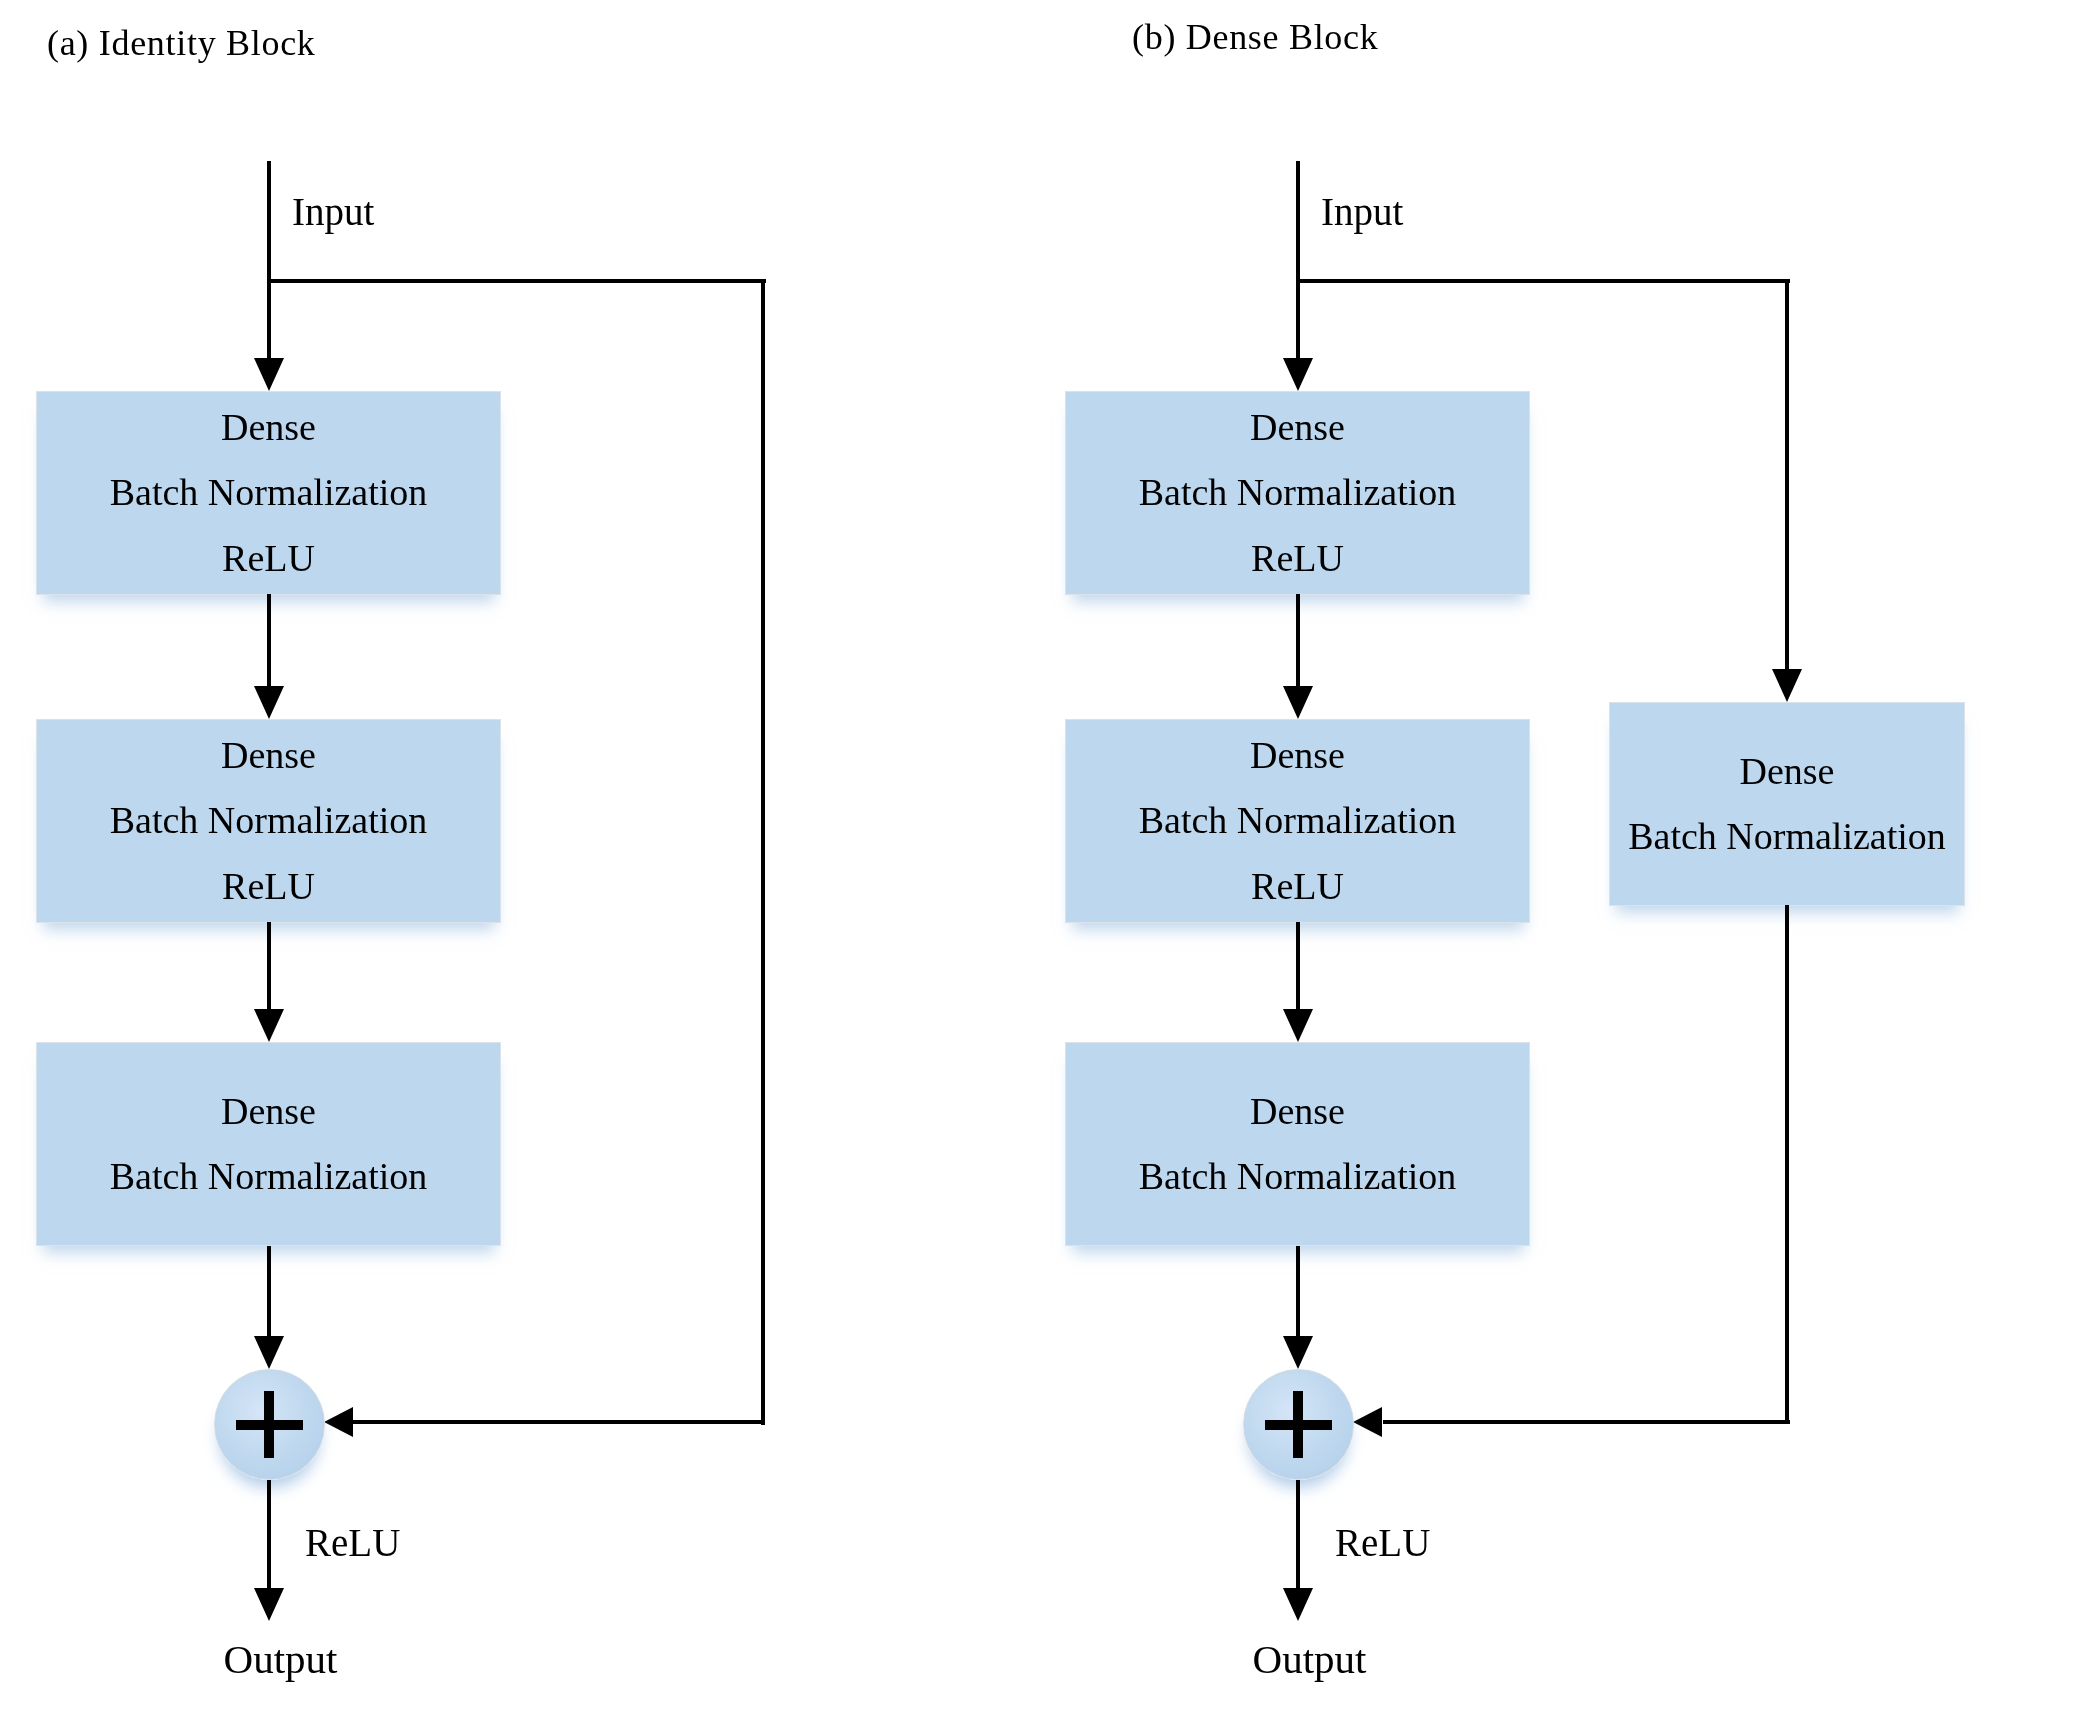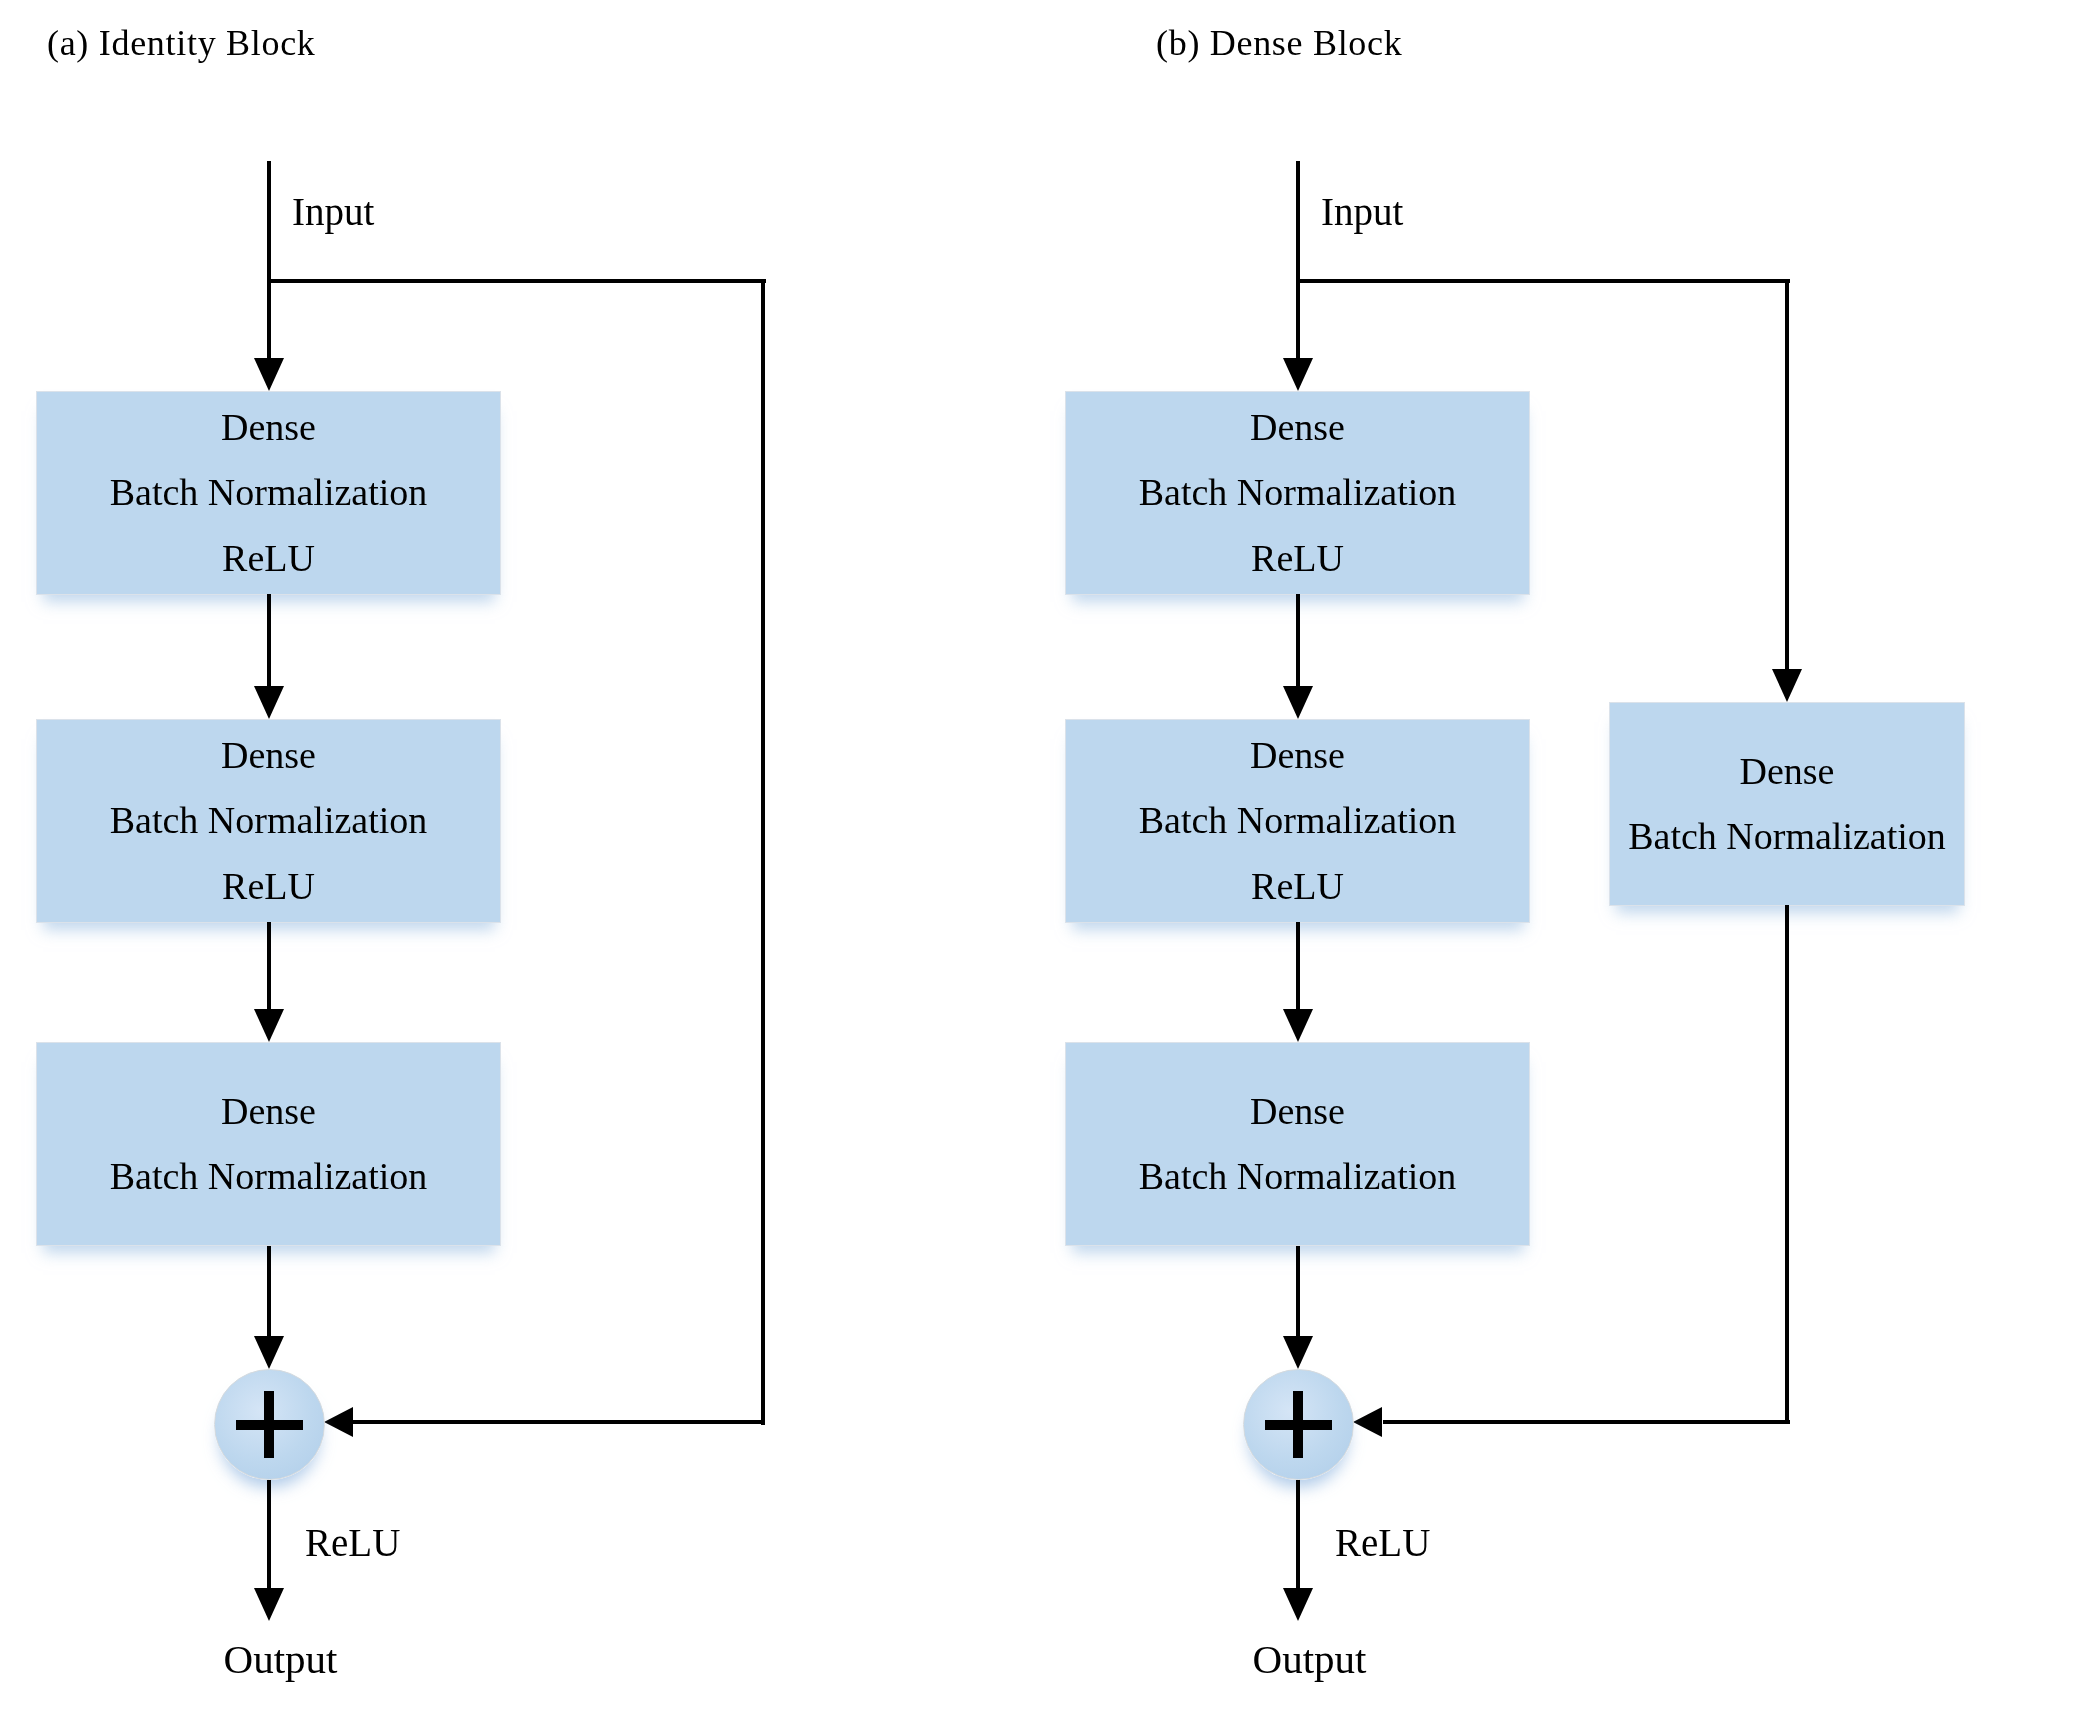--- a/index.html
+++ b/index.html
@@ -135,21 +135,21 @@
 
   <div class="sumcircle" style="left:214px; top:1369px;"></div>
   <div class="plus-h" style="left:236px; top:1420px;"></div>
   <div class="plus-v" style="left:264px; top:1391px;"></div>
 
   <div class="vline" style="left:267px; top:1480px; height:108px;"></div>
   <div class="arrow-down" style="left:254px; top:1588px;"></div>
   <div class="lbl" style="left:305px; top:1520px;">ReLU</div>
   <div class="out-lbl" style="left:164px; top:1635px;">Output</div>
 
-  <div class="title" style="left:1132px; top:22px;margin-left:24px;">(b) Dense Block</div>
+  <div class="title" style="left:1132px; top:16px;">(b) Dense Block</div>
 
   <div class="vline" style="left:1296px; top:161px; height:199px;"></div>
   <div class="arrow-down" style="left:1283px; top:358px;"></div>
   <div class="lbl" style="left:1321px; top:189px;">Input</div>
 
   <div class="hline" style="left:1296px; top:279px; width:494px;"></div>
   <div class="vline" style="left:1785px; top:279px; height:391px;"></div>
   <div class="arrow-down" style="left:1772px; top:669px;"></div>
 
   <div class="nnbox narrow" style="left:1609px; top:702px;">

